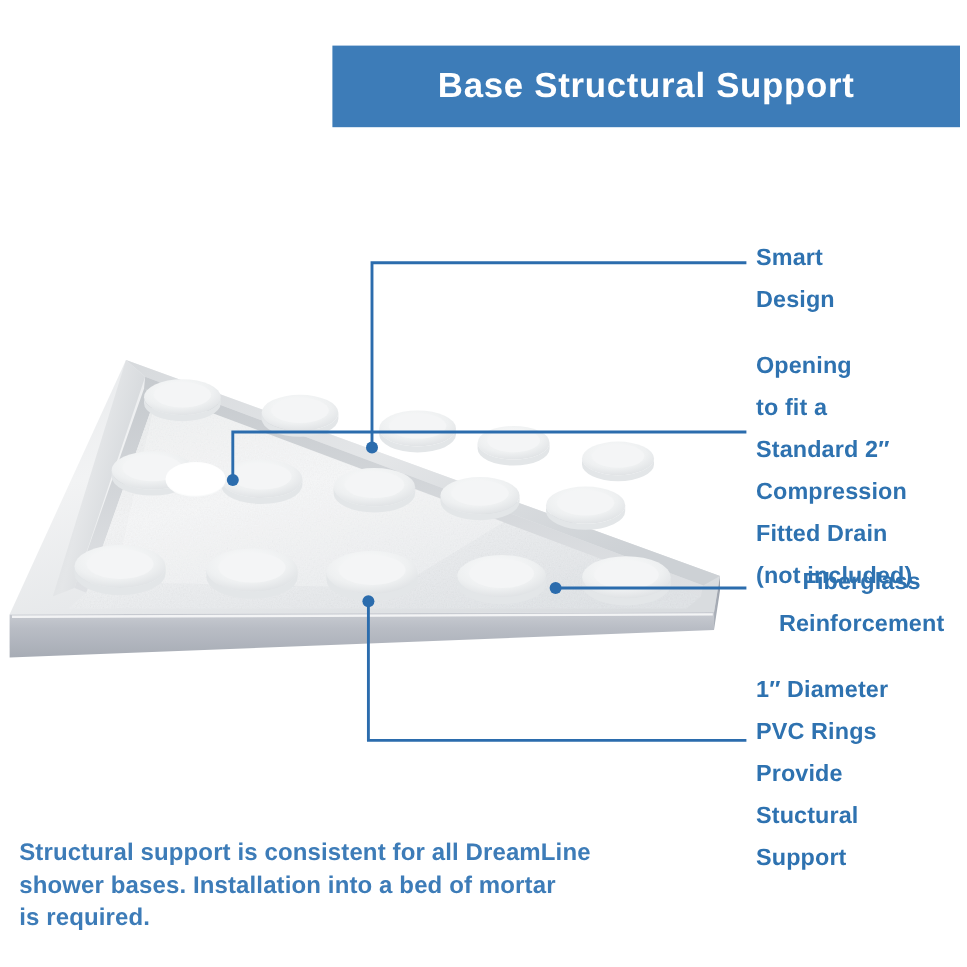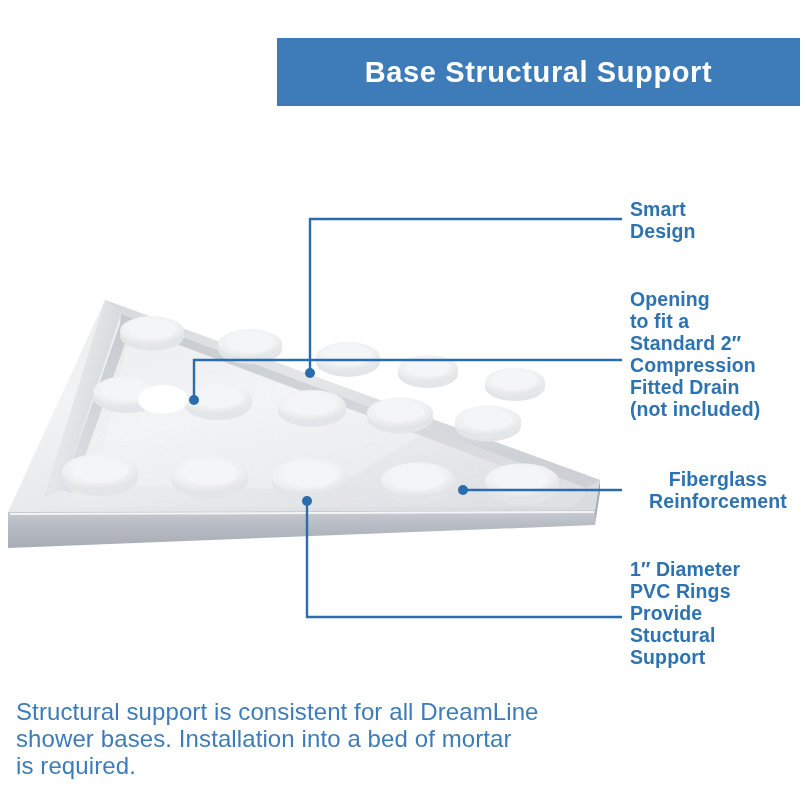--- a/index.html
+++ b/index.html
@@ -38,38 +38,38 @@
     white-space: nowrap;
     text-align: right;
   }
 
   
   .callout-text {
     position: absolute;
     color: #2e72b0;
     font-size: 19.5px;
     font-weight: bold;
-    line-height: 22px;
+    line-height: 35px;
     letter-spacing: 0.1px;
     white-space: pre-line;
   }
   #callout-smart-design   { left: 630px; top: 198px; width: 176px; }
   #callout-drain-opening  { left: 630px; top: 288px; width: 176px; }
   #callout-fiberglass     { left: 630px; top: 468px; width: 176px; text-align: center; }
   #callout-pvc-rings      { left: 630px; top: 558px; width: 176px; }
 
   
   #bottom-note {
     position: absolute;
     left: 16px;
     top: 698px;
     width: 560px;
     color: #3d7cb8;
-    font-size: 24px;
-    font-weight: normal;
+    font-size: 20px;
+    font-weight: bold;
     line-height: 27px;
     letter-spacing: 0.1px;
     white-space: pre-line;
   }
 
   
   #leader-lines {
     position: absolute;
     left: 0;
     top: 0;

